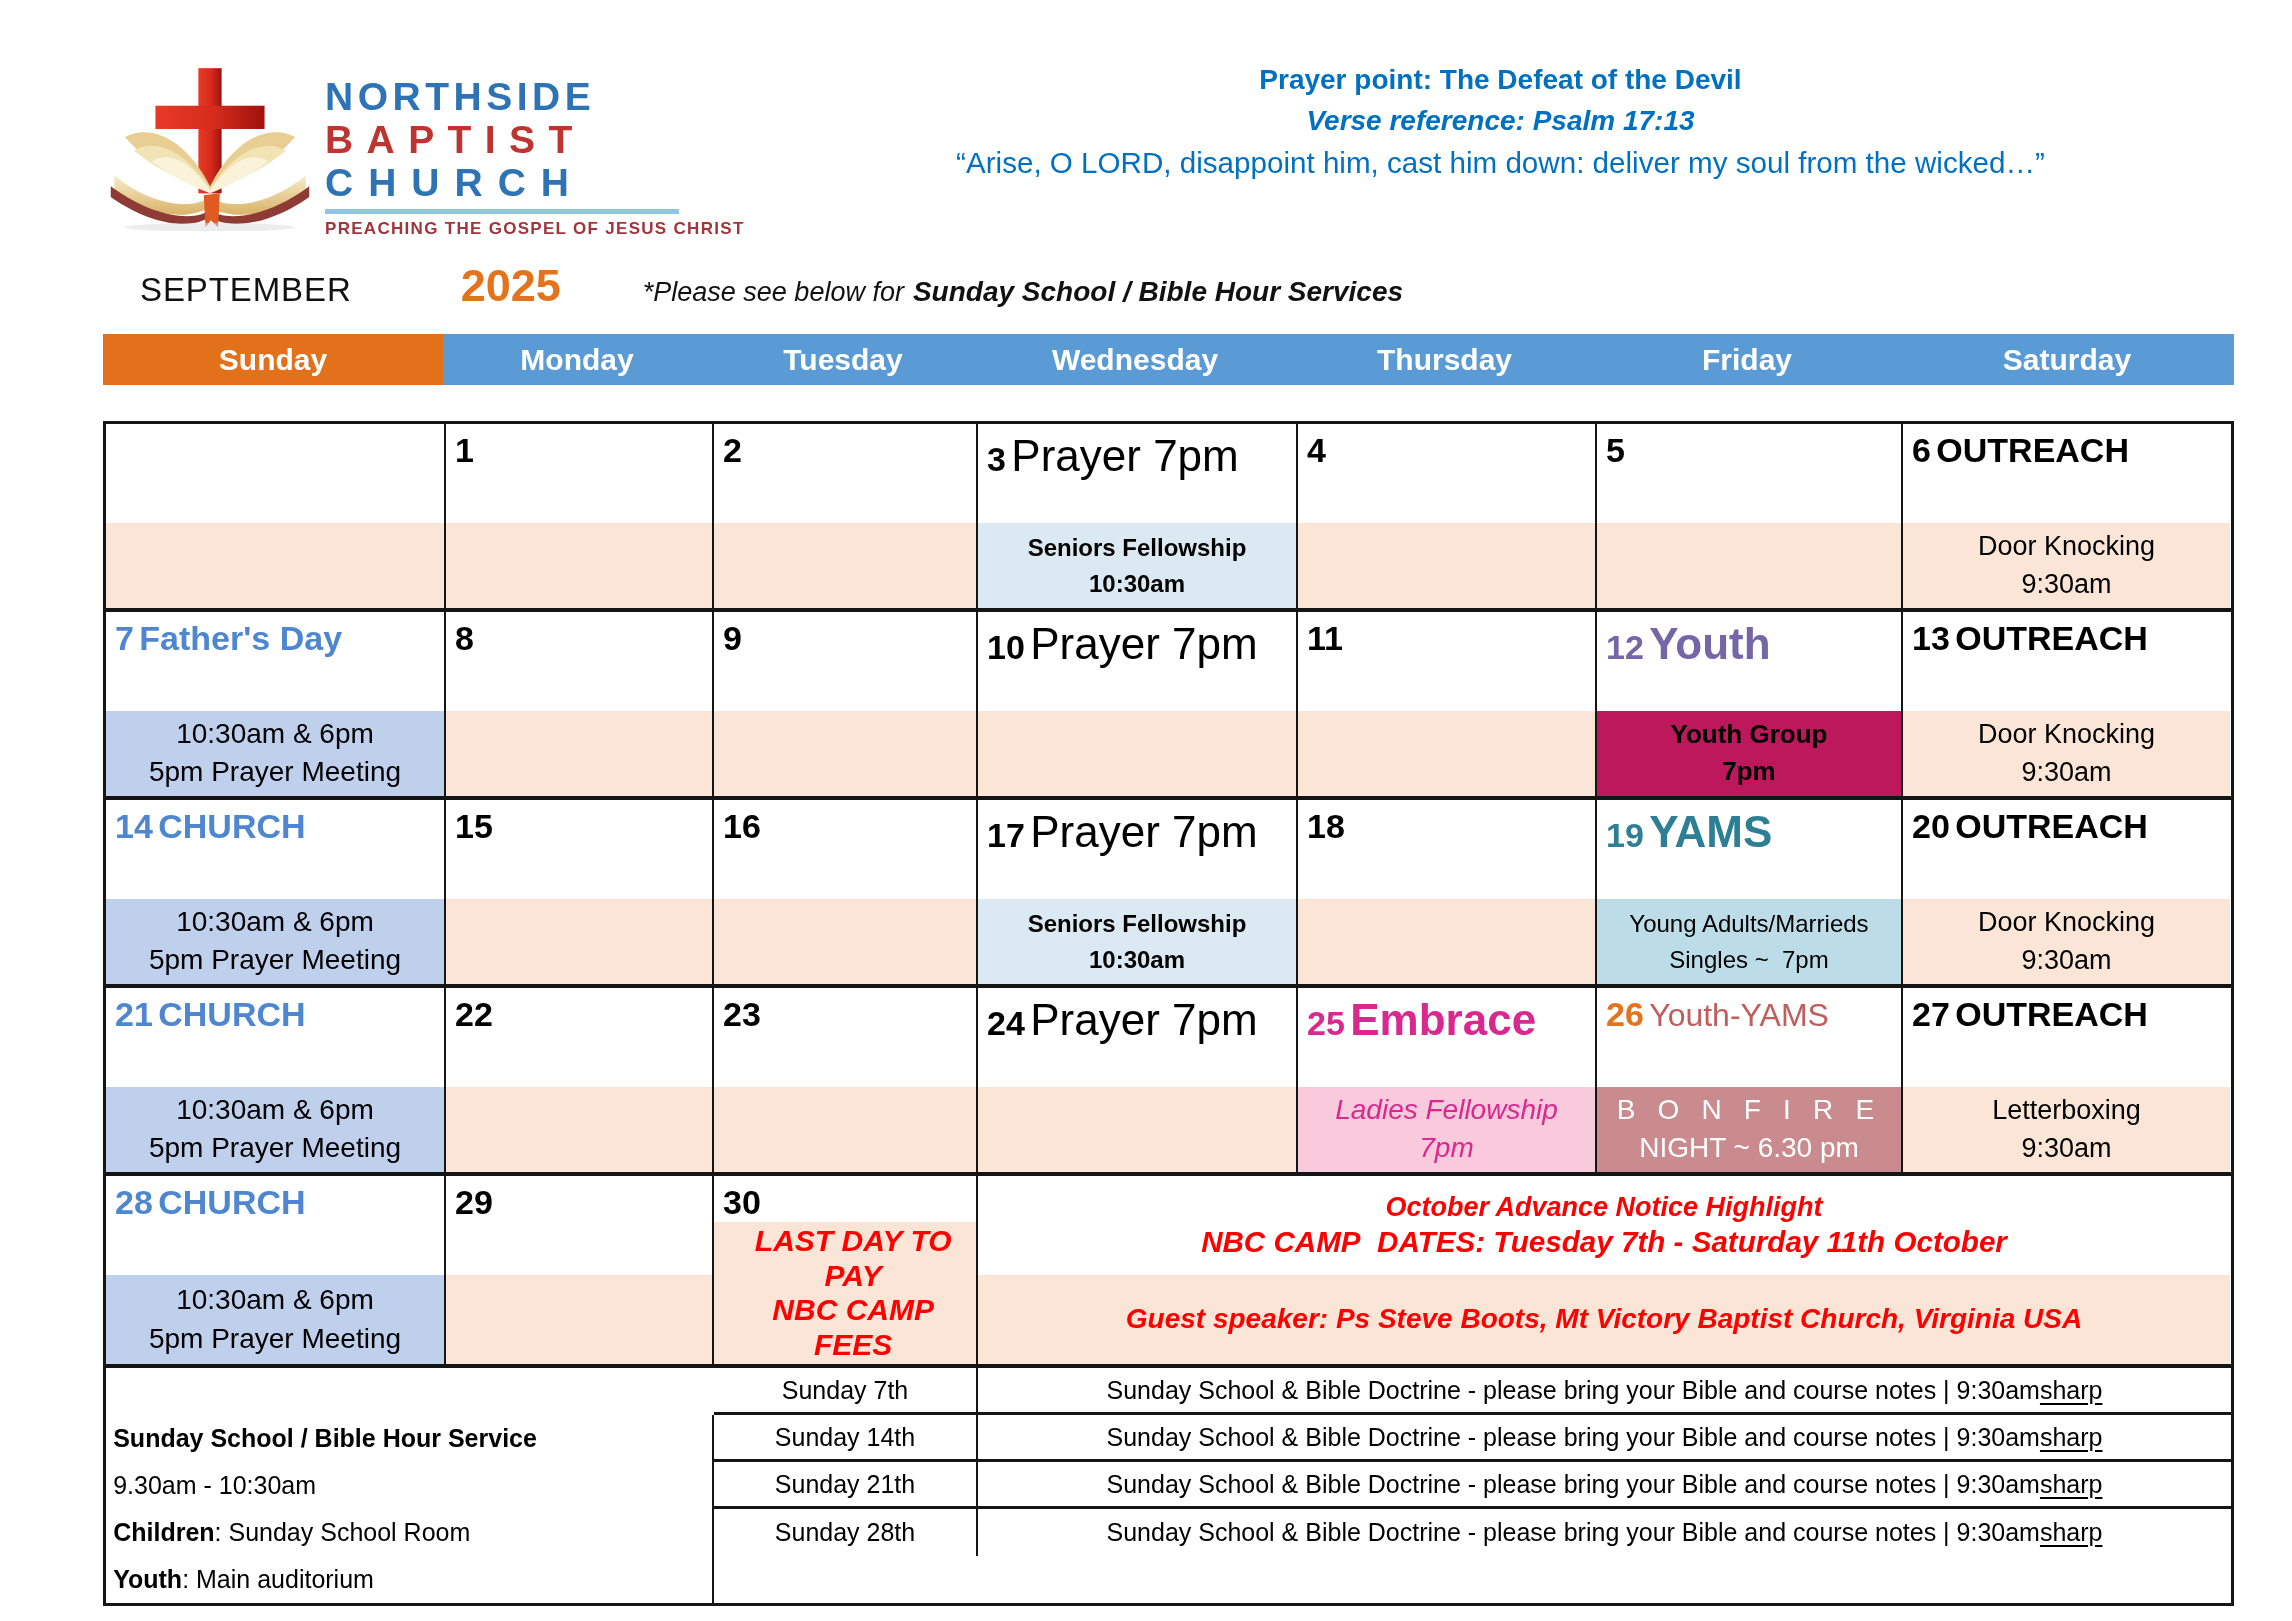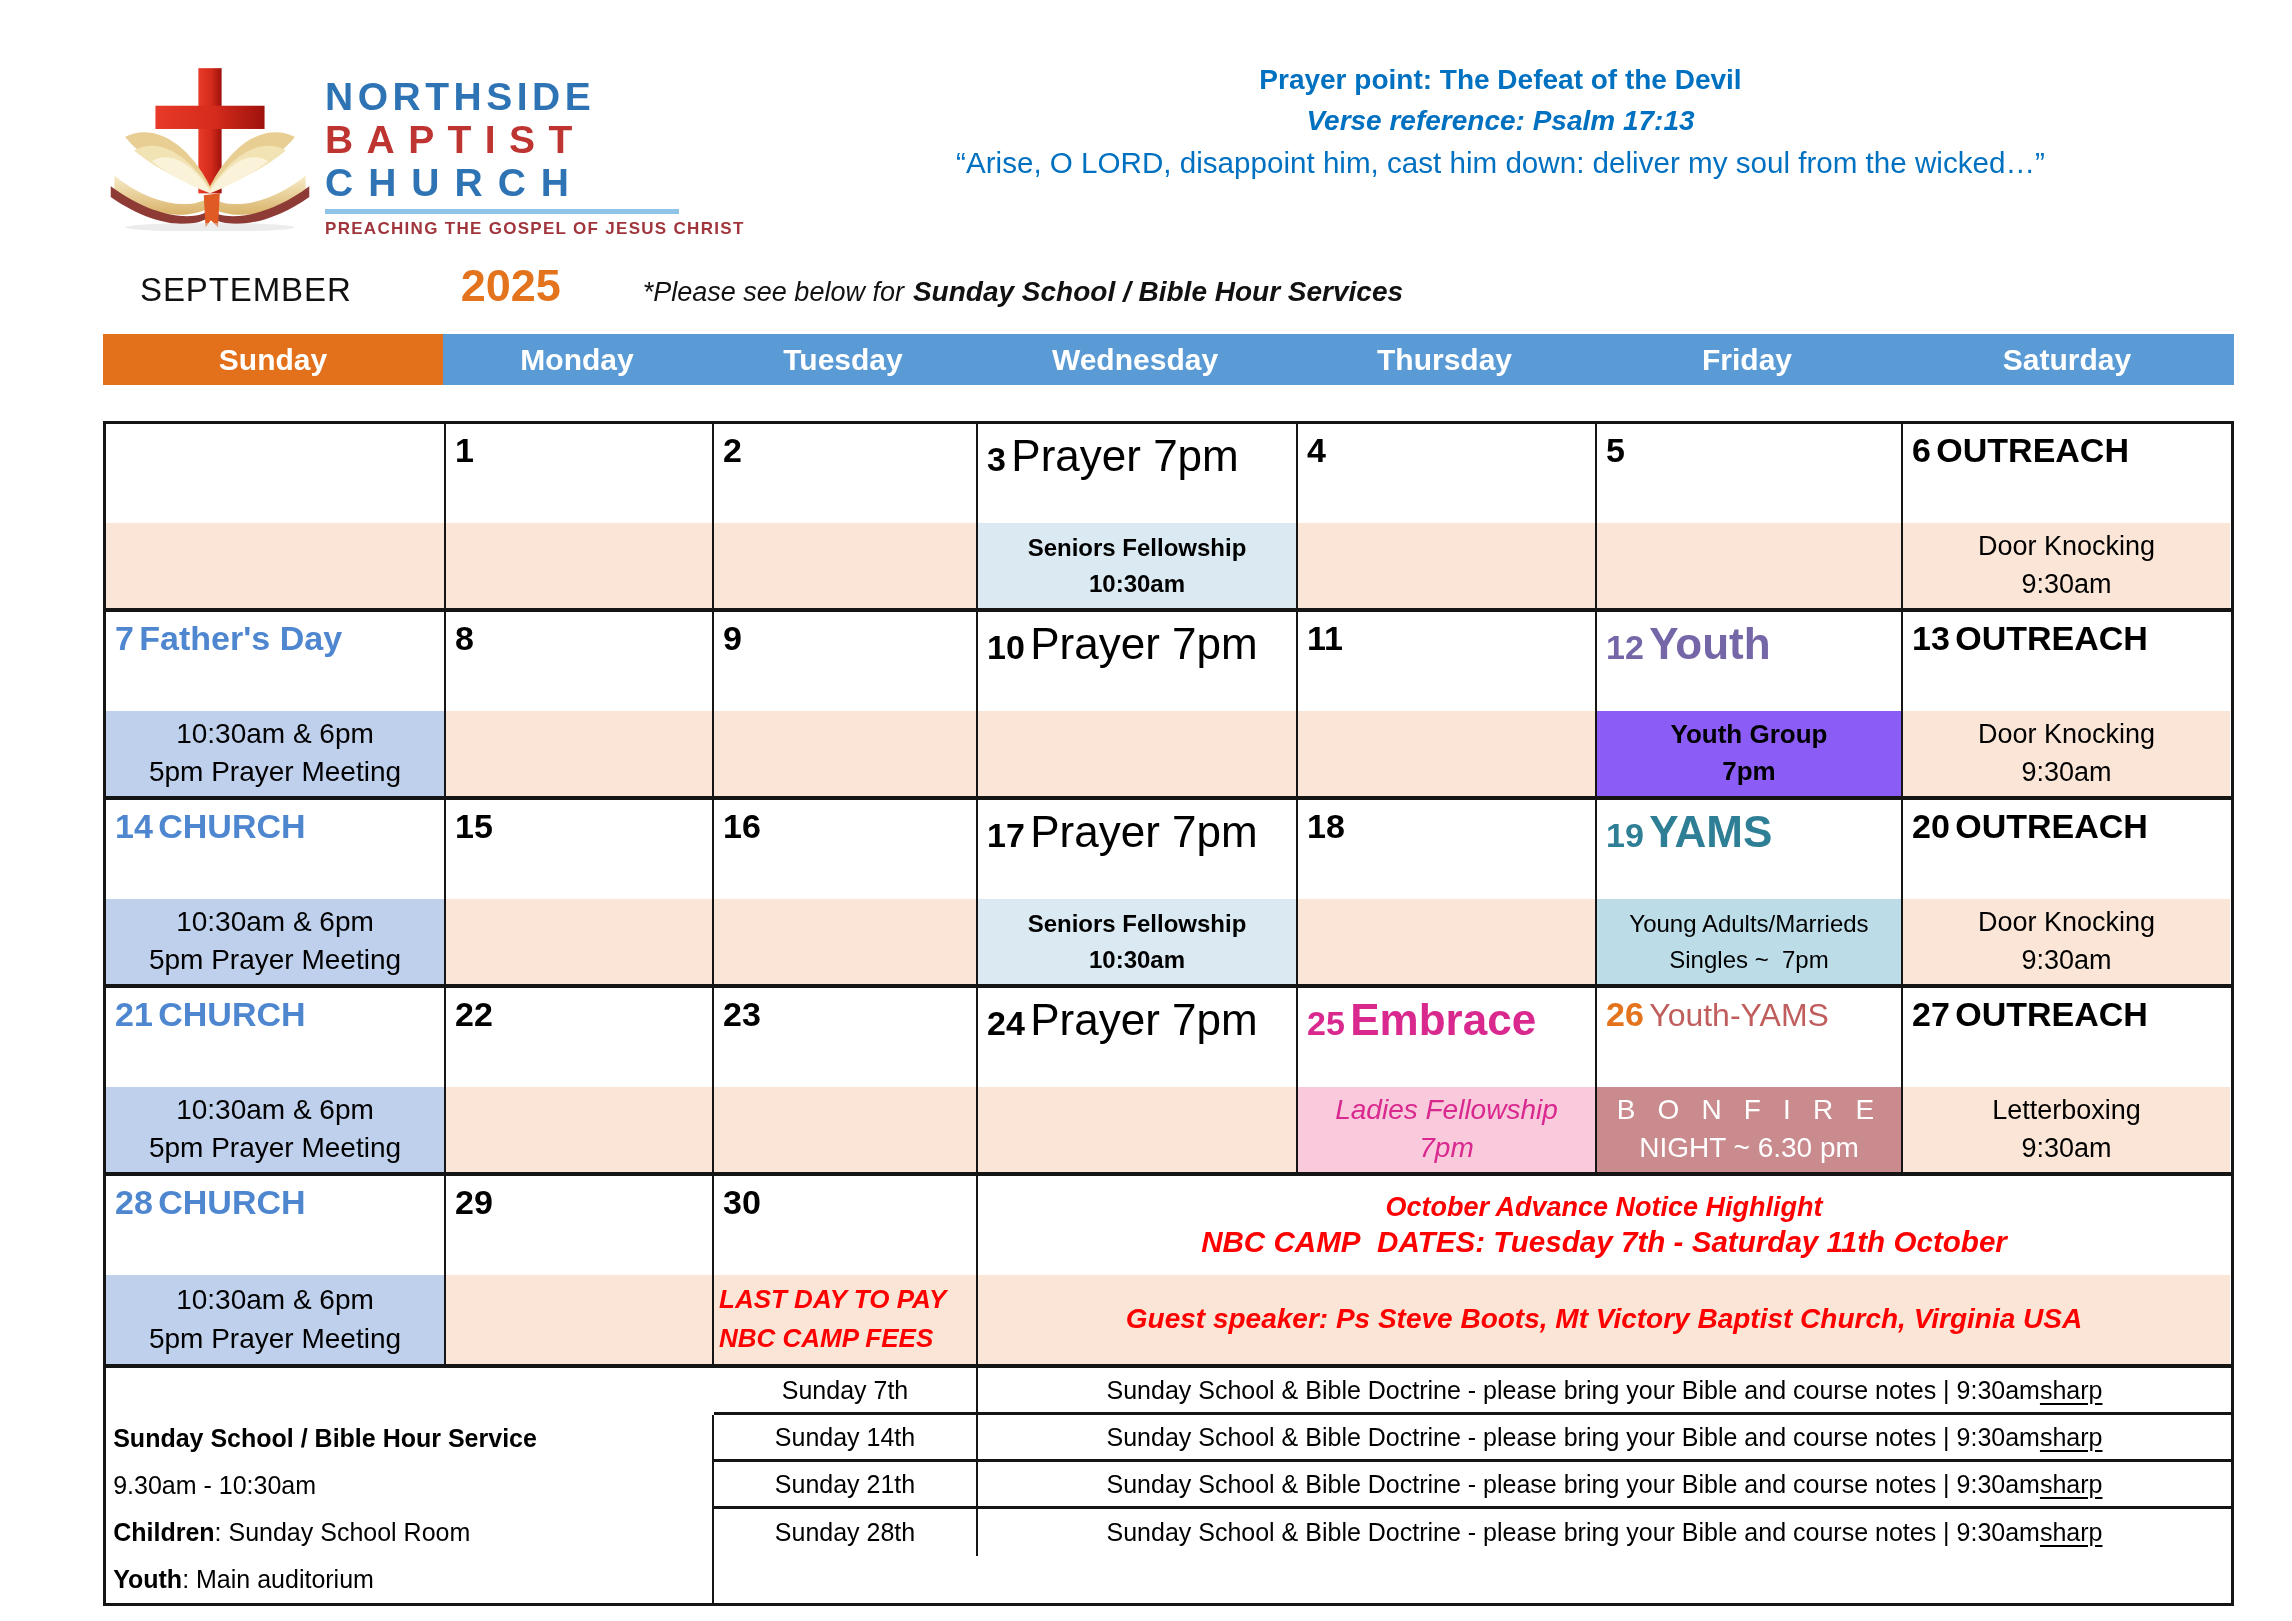--- a/index.html
+++ b/index.html
@@ -58,26 +58,26 @@
   .num.orange { color:#E3731C; }
   .lbl.blue { font-weight:bold; font-size:34px; }
   .lbl.bold { font-weight:bold; font-size:34px; }
   .lbl.rose { color:#C05D5D; font-weight:normal; font-size:32px; }
   .ev { flex:1; display:flex; flex-direction:column; justify-content:space-evenly; text-align:center; padding:1.8px 3.6px; }
   .ev-line { line-height:1.15; }
   .ev.plain { background:#FBE5D6; }
   .ev.services { background:#BFD0ED; font-size:28px; }
   .ev.seniors { background:#DBEAF2; font-size:24px; font-weight:bold; }
   .ev.outreach { background:#FBE5D6; font-size:27px; }
-  .ev.youth { background:#8b5cf6; font-size:26px; font-weight:bold; }
+  .ev.youth { background:#be185d; font-size:26px; font-weight:bold; }
   .ev.yams { background:#BCDCE8; font-size:24px; }
   .ev.embrace { background:#F9C9DC; font-size:28px; font-style:italic; color:#D9288E; }
   .ev.bonfire { background:#C98B8E; font-size:28px; color:#fff; }
   .ev.bonfire .ev-line:first-child { letter-spacing:7.2px; }
-  .ev.lastday { background:#FBE5D6; font-size:26px; font-weight:bold; font-style:italic; color:#FE0000; text-align:left; padding-left:5px; }
+  .ev.lastday { background:#FBE5D6; font-size:30px; font-weight:bold; font-style:italic; color:#FE0000; text-align:center; padding-left:20px; }
 
   
   .notice-top { height:99px; background:#fff; display:flex; flex-direction:column; justify-content:space-evenly; text-align:center; color:#FE0000; font-weight:bold; font-style:italic; padding:14px 0; }
   .notice-top .nline1 { font-size:27px; }
   .notice-top .nline2 { font-size:29.6px; }
   .notice-bot { flex:1; background:#FBE5D6; display:flex; flex-direction:column; justify-content:space-evenly; text-align:center; color:#FE0000; font-weight:bold; font-style:italic; padding:1.8px 0; }
   .notice-bot .nline3 { font-size:36px; }
   .notice-bot .nline4 { font-size:28px; }
 
   

